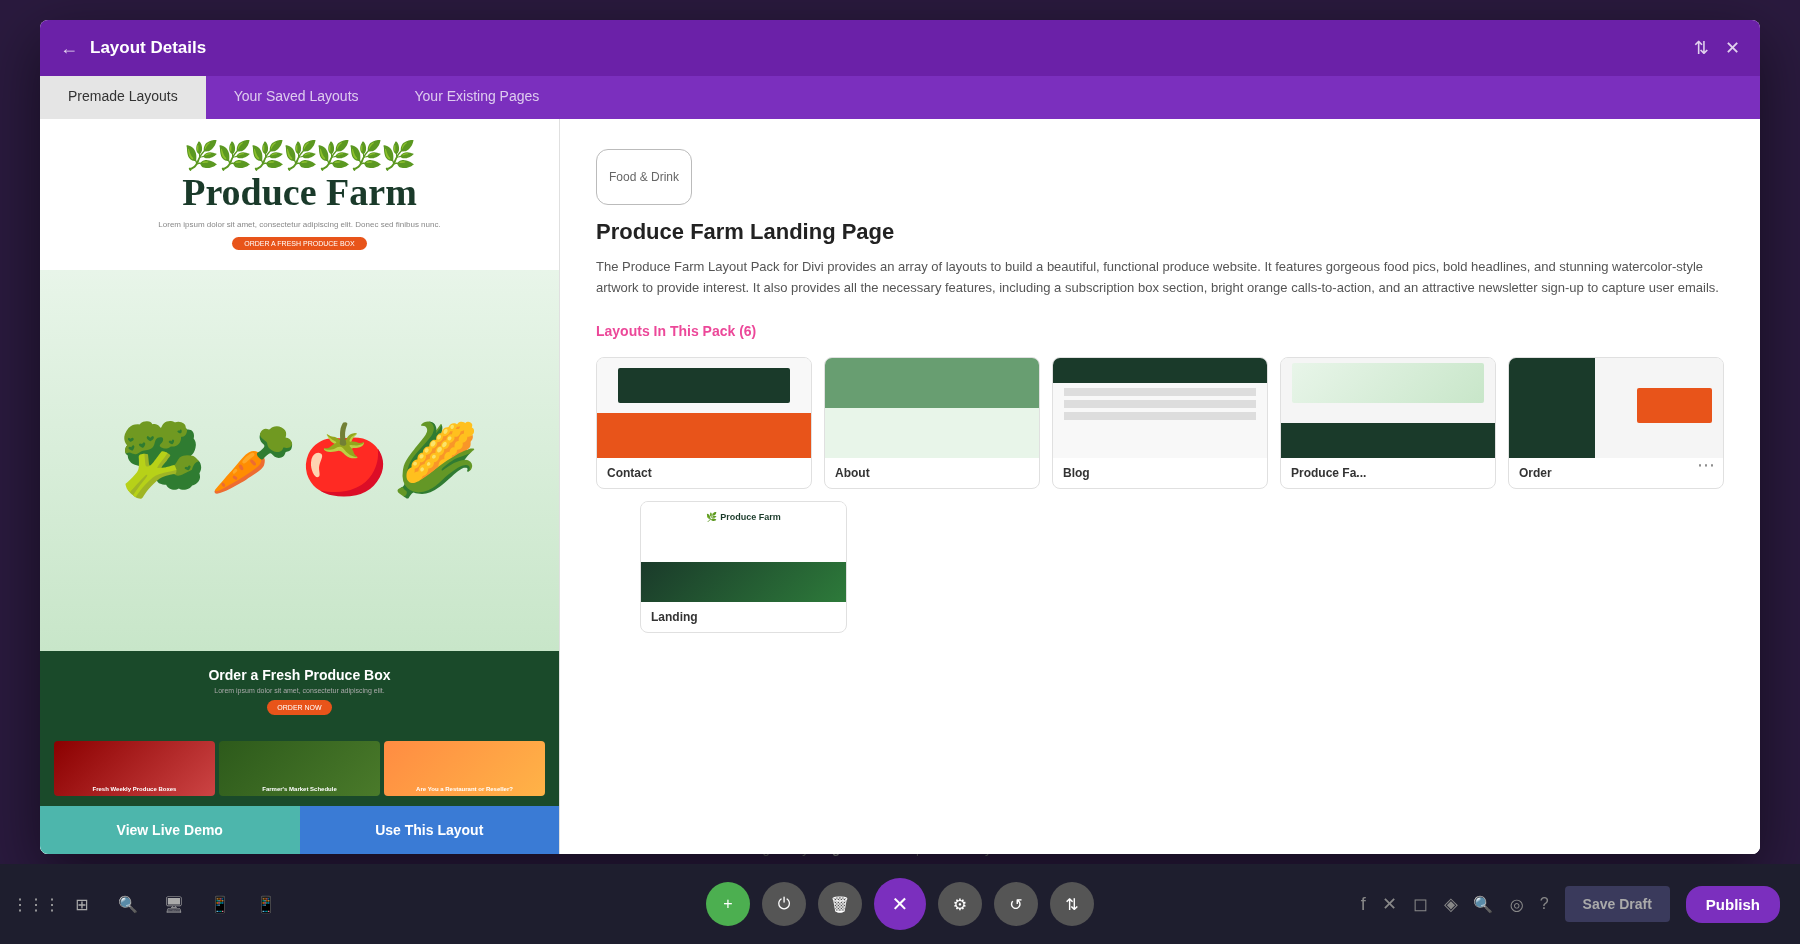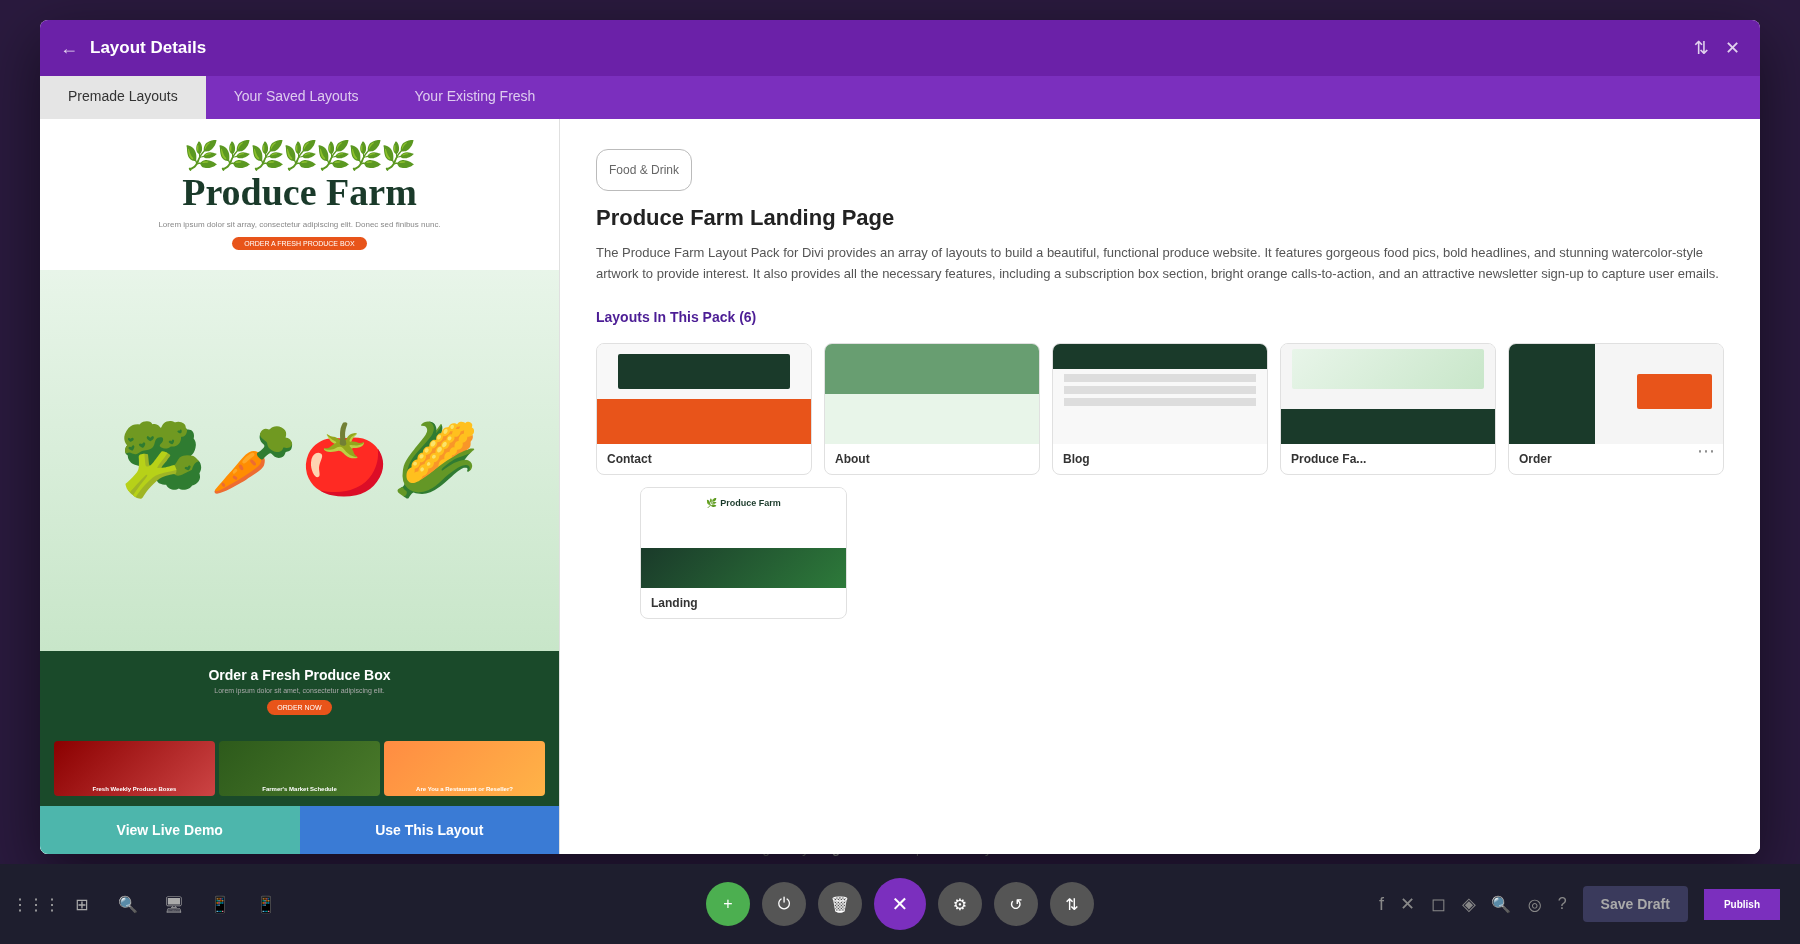--- a/index.html
+++ b/index.html
@@ -101,23 +101,23 @@
       cursor: pointer;
       font-size: 14px;
       font-weight: 600;
     }
 
     .btn-publish {
       background: #7B2FBE;
       color: white;
       border: none;
       padding: 10px 20px;
-      border-radius: 0;
-      cursor: pointer;
-      font-size: 10px;
+      border-radius: 16px;
+      cursor: pointer;
+      font-size: 15px;
       font-weight: 600;
     }
 
     .footer-text {
       color: #666;
       font-size: 13px;
       position: absolute;
       left: 50%;
       transform: translateX(-50%);
       bottom: 88px;
@@ -381,21 +381,21 @@
     .detail-panel::-webkit-scrollbar-thumb {
       background: #ccc;
       border-radius: 4px;
     }
 
     .category-badge {
       display: inline-block;
       border: 1px solid #bbb;
       color: #666;
       font-size: 12px;
-      padding: 13px 12px;
+      padding: 20px 12px;
       border-radius: 12px;
       margin-bottom: 14px;
     }
 
     .layout-title {
       font-size: 22px;
       font-weight: 700;
       color: #222;
       margin-bottom: 12px;
     }
@@ -403,21 +403,21 @@
     .layout-description {
       font-size: 13px;
       color: #555;
       line-height: 1.6;
       margin-bottom: 24px;
     }
 
     .layouts-heading {
       font-size: 14px;
       font-weight: 700;
-      color: #4c1d95;
+      color: #ec4899;
       margin-bottom: 18px;
     }
 
     .layout-grid {
       display: grid;
       grid-template-columns: repeat(5, 1fr);
       gap: 12px;
       margin-bottom: 12px;
     }
 
@@ -665,32 +665,32 @@
     </div>
     <div class="modal-header-right">
       <span class="header-icon">⇅</span>
       <span class="header-icon">✕</span>
     </div>
   </div>
 
   <div class="tabs-bar">
     <div class="tab-item active">Premade Layouts</div>
     <div class="tab-item">Your Saved Layouts</div>
-    <div class="tab-item">Your Existing Fresh</div>
+    <div class="tab-item">Your Existing Pages</div>
   </div>
 
   <div class="modal-body">
 
     <div class="preview-panel">
       <div class="preview-image">
         <div class="farm-preview">
           <div class="farm-header">
             <div class="farm-leaves">🌿🌿🌿🌿🌿🌿🌿</div>
             <div class="farm-title-big">Produce Farm</div>
-            <div class="farm-subtitle-small">Lorem ipsum dolor sit array, consectetur adipiscing elit. Donec sed finibus nunc.</div>
+            <div class="farm-subtitle-small">Lorem ipsum dolor sit amet, consectetur adipiscing elit. Donec sed finibus nunc.</div>
             <div class="farm-cta-badge">ORDER A FRESH PRODUCE BOX</div>
           </div>
           <div class="farm-veggie-section">
             <div style="font-size:70px;display:flex;gap:4px;">
               <span>🥦</span>
                 <span>🥕</span>
                 <span>🍅</span>
                 <span>🌽</span>
             </div>
           </div>

